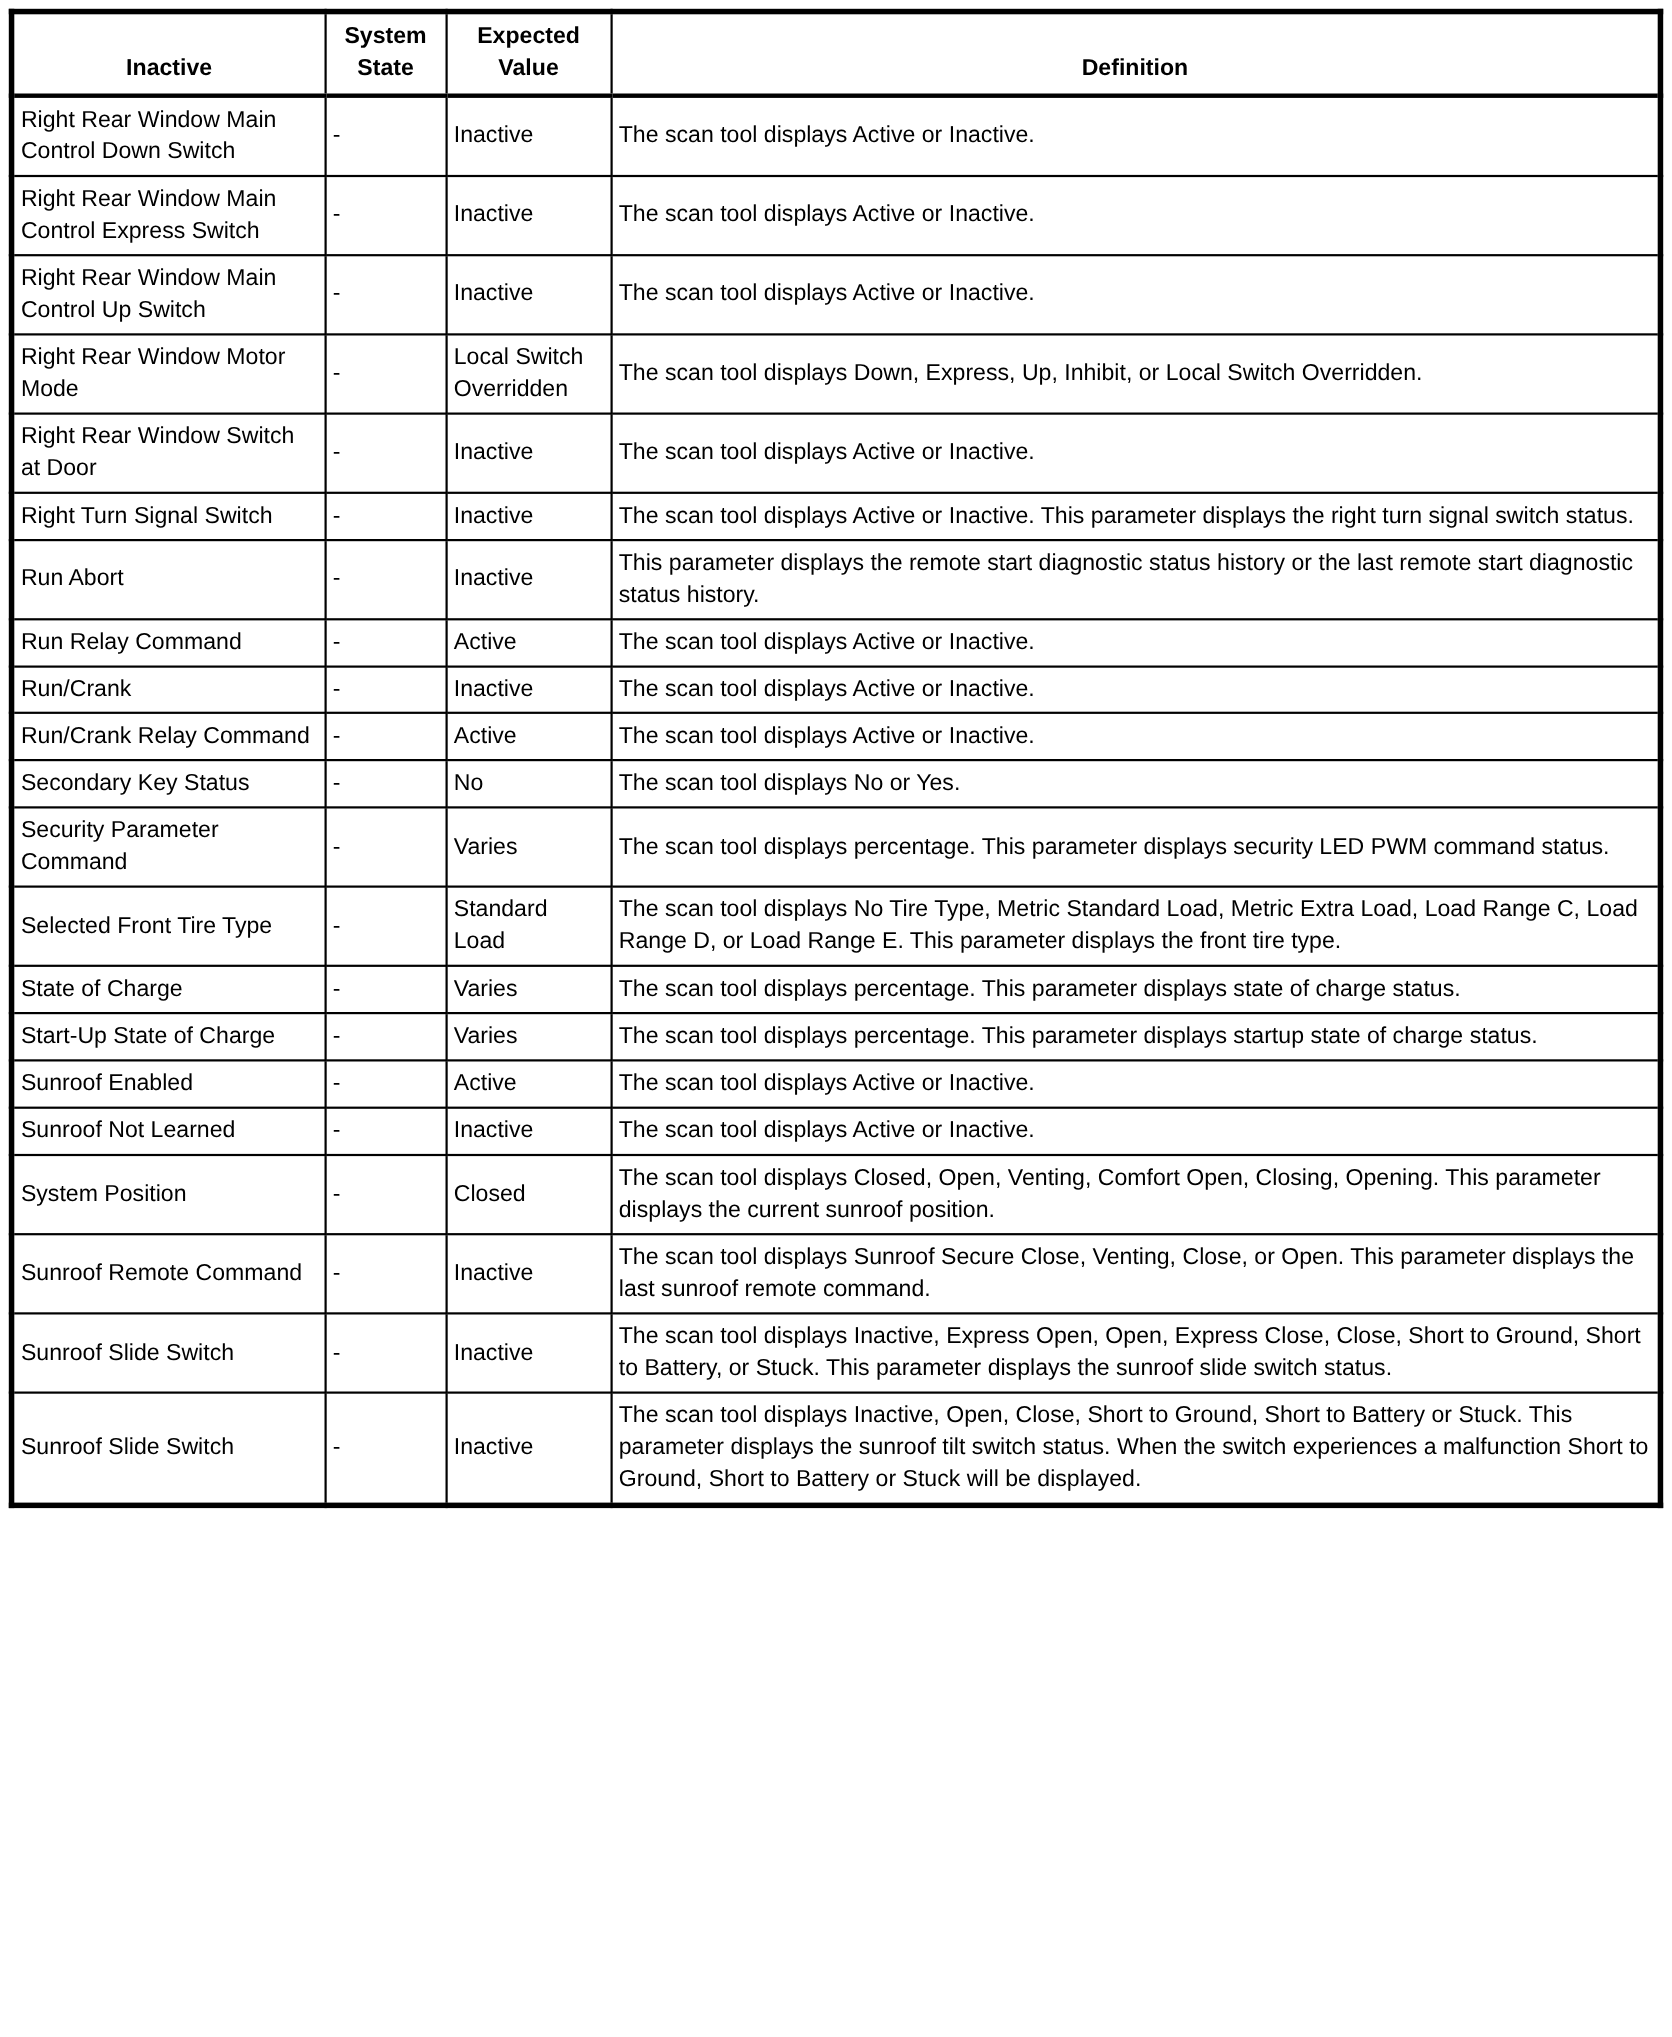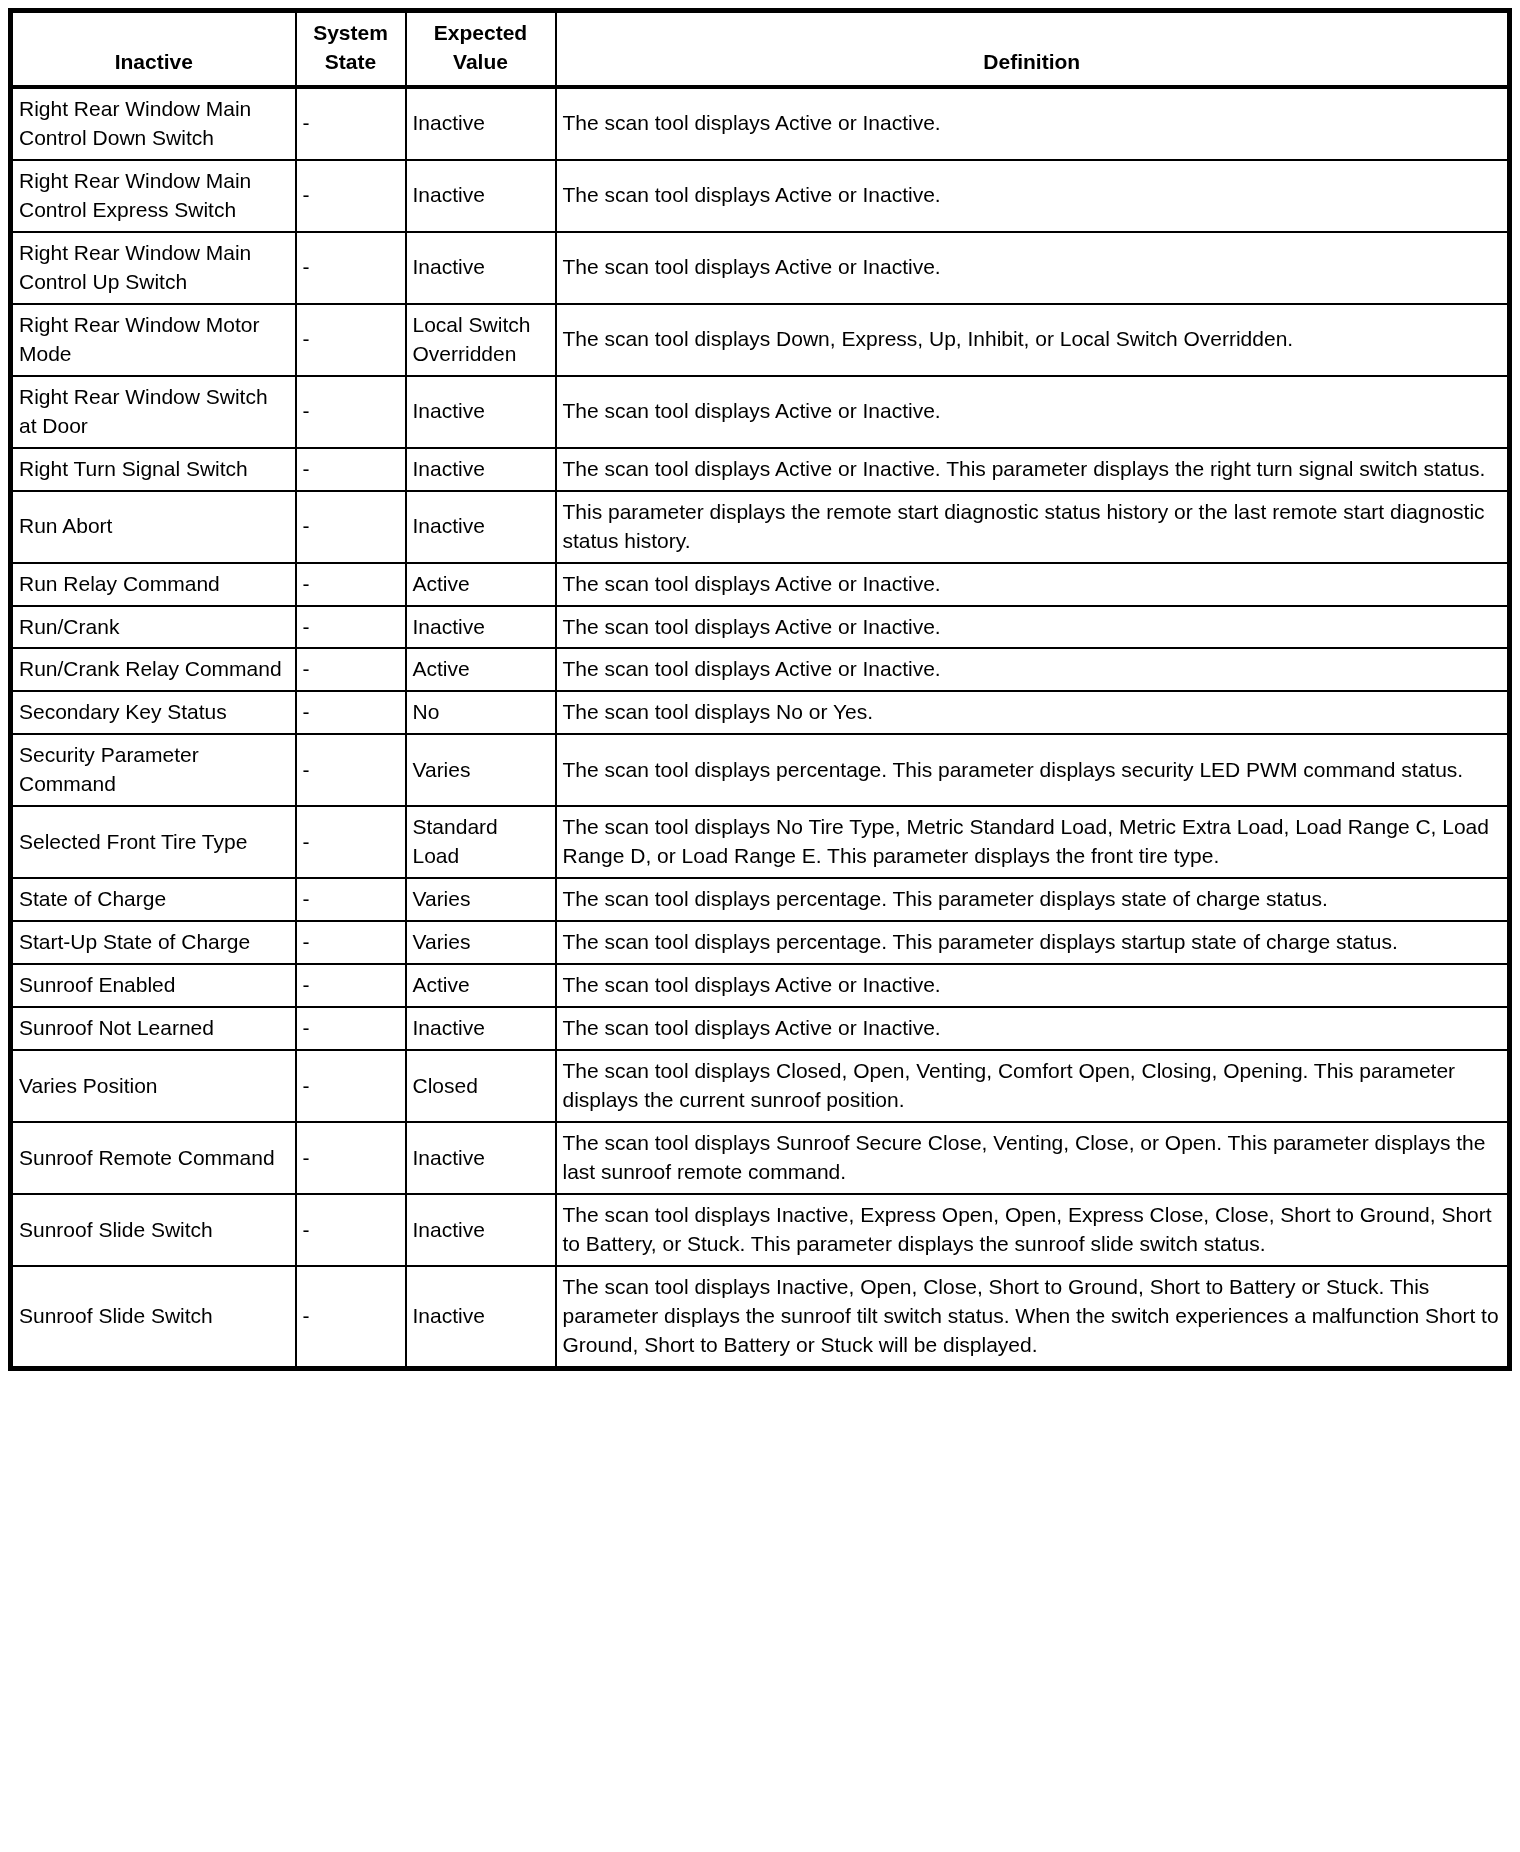--- a/index.html
+++ b/index.html
@@ -186,21 +186,21 @@
 
 
   <tr>
     <td class="td-param">Sunroof Not Learned</td>
     <td class="td-state">-</td>
     <td class="td-expected">Inactive</td>
     <td class="td-def">The scan tool displays Active or Inactive.</td>
   </tr>
 
   <tr>
-    <td class="td-param">Varies Position</td>
+    <td class="td-param">System Position</td>
     <td class="td-state">-</td>
     <td class="td-expected">Closed</td>
     <td class="td-def">The scan tool displays Closed, Open, Venting, Comfort Open, Closing, Opening. This parameter displays the current sunroof position.</td>
   </tr>
 
   <tr>
     <td class="td-param">Sunroof Remote Command</td>
     <td class="td-state">-</td>
     <td class="td-expected">Inactive</td>
     <td class="td-def">The scan tool displays Sunroof Secure Close, Venting, Close, or Open. This parameter displays the last sunroof remote command.</td>

